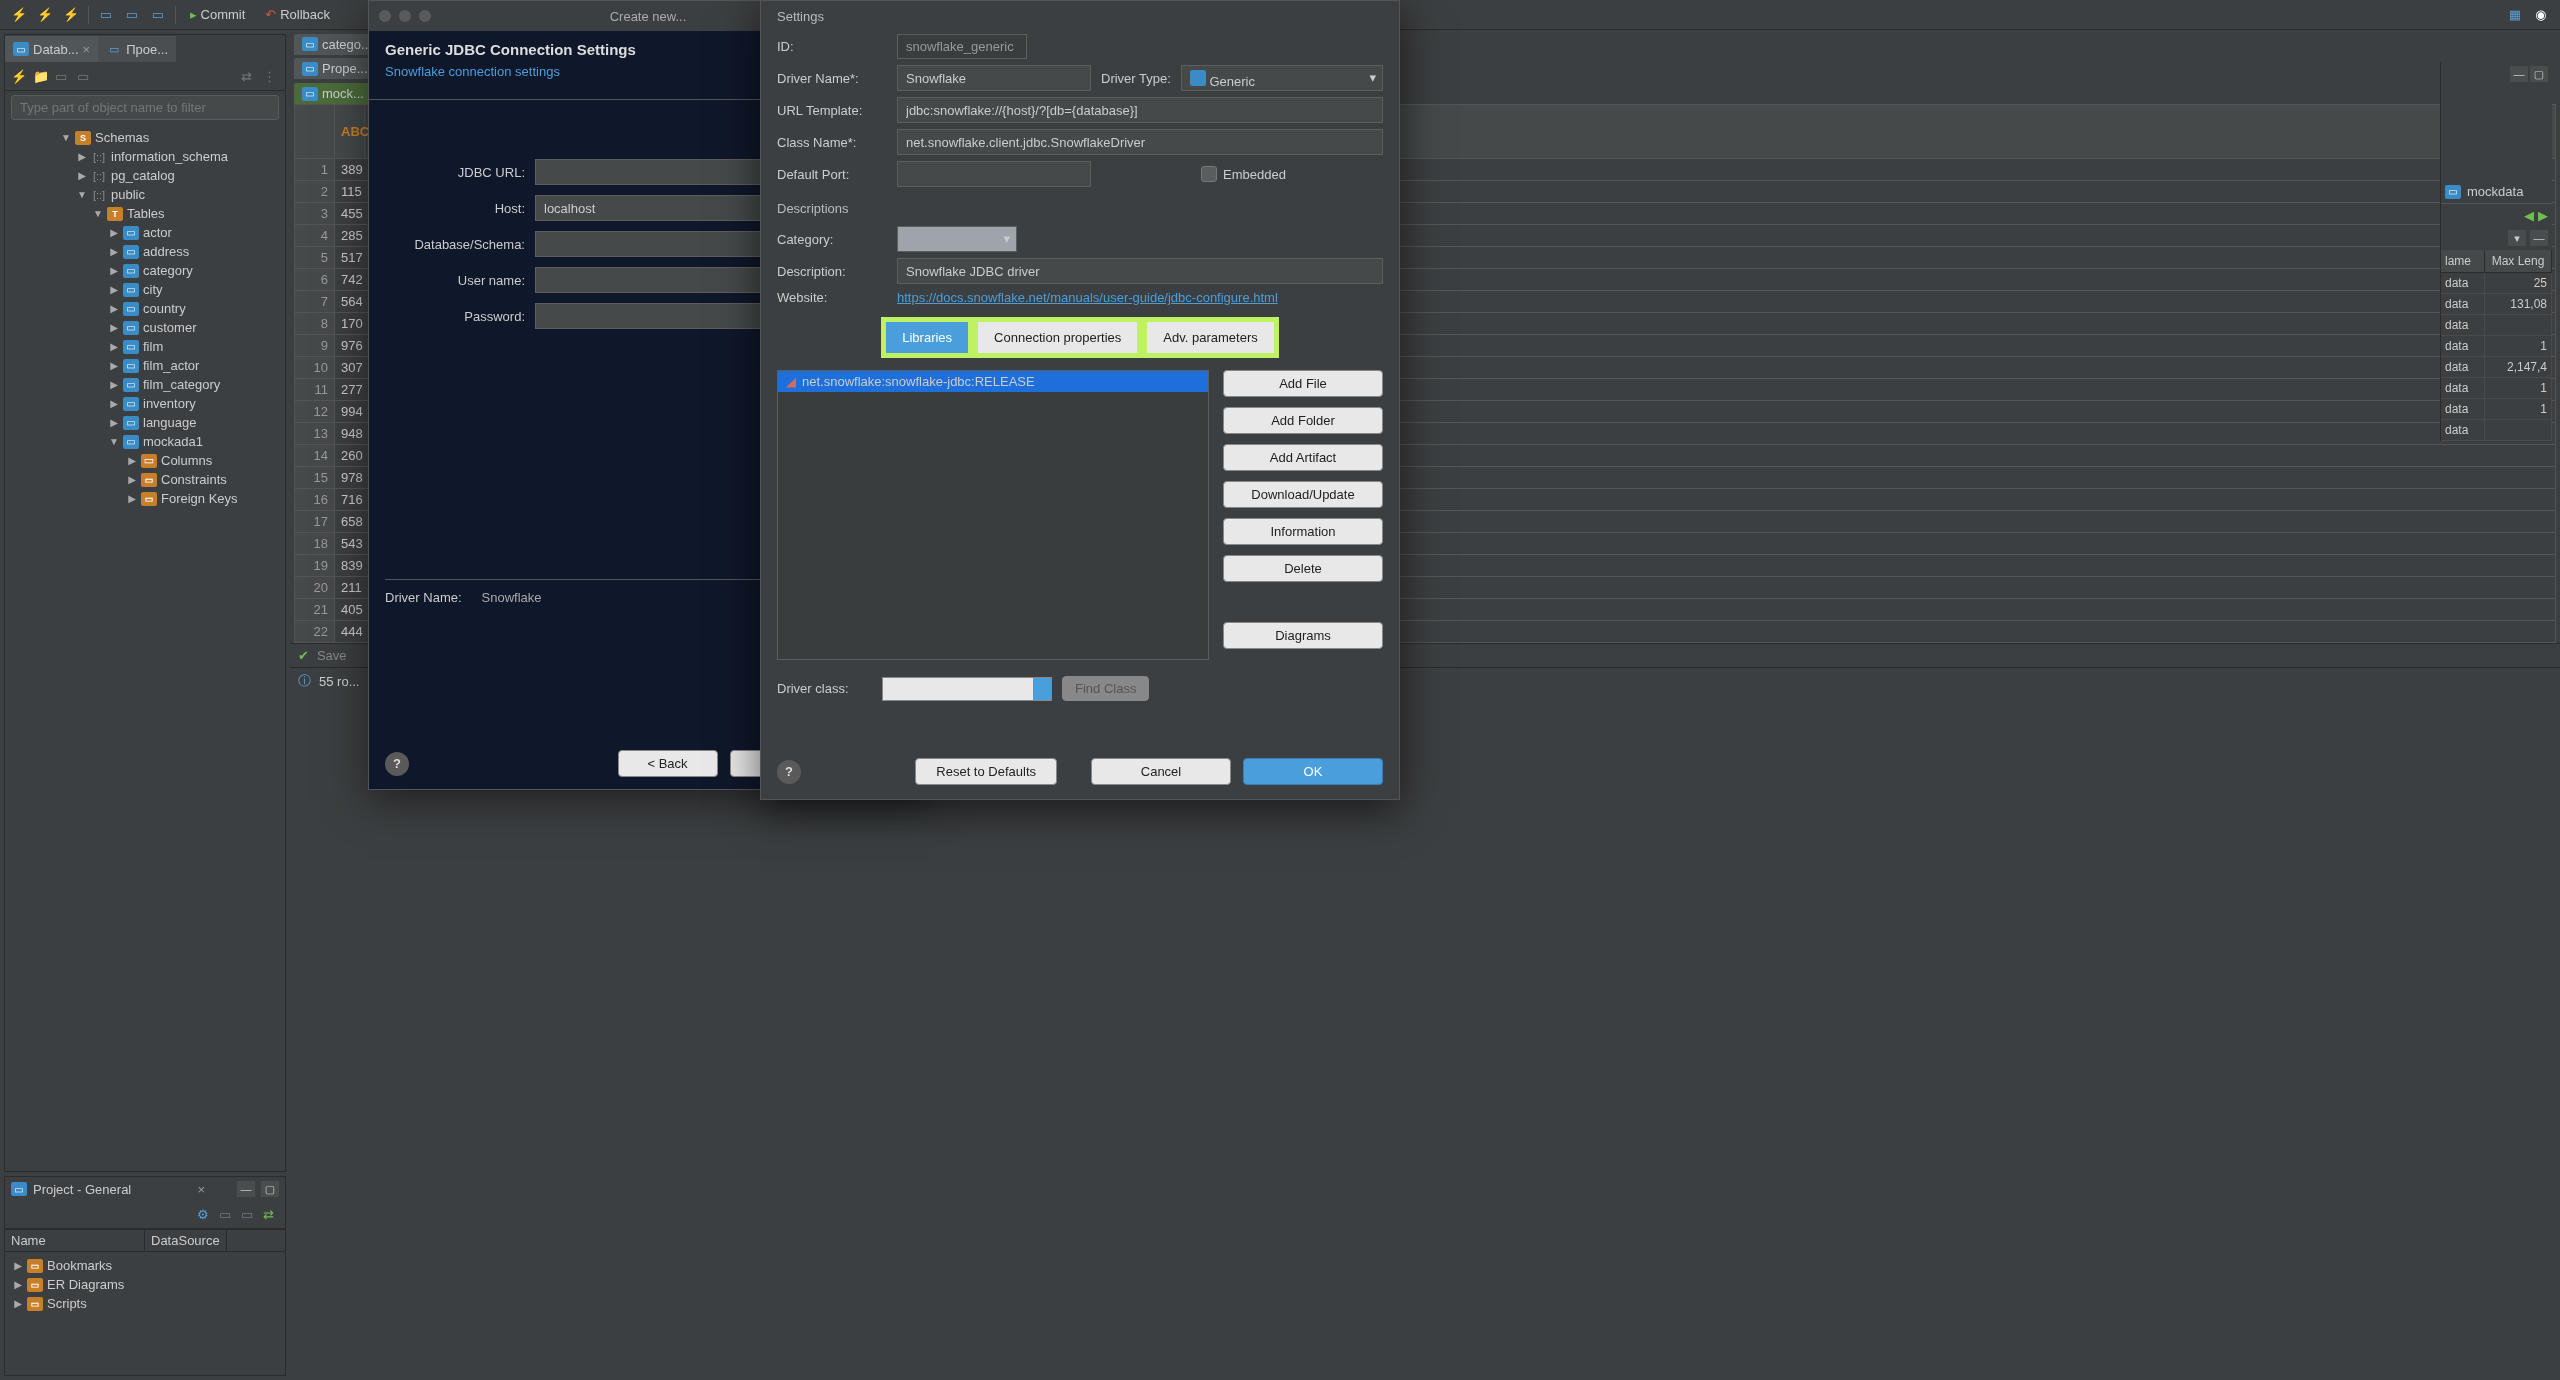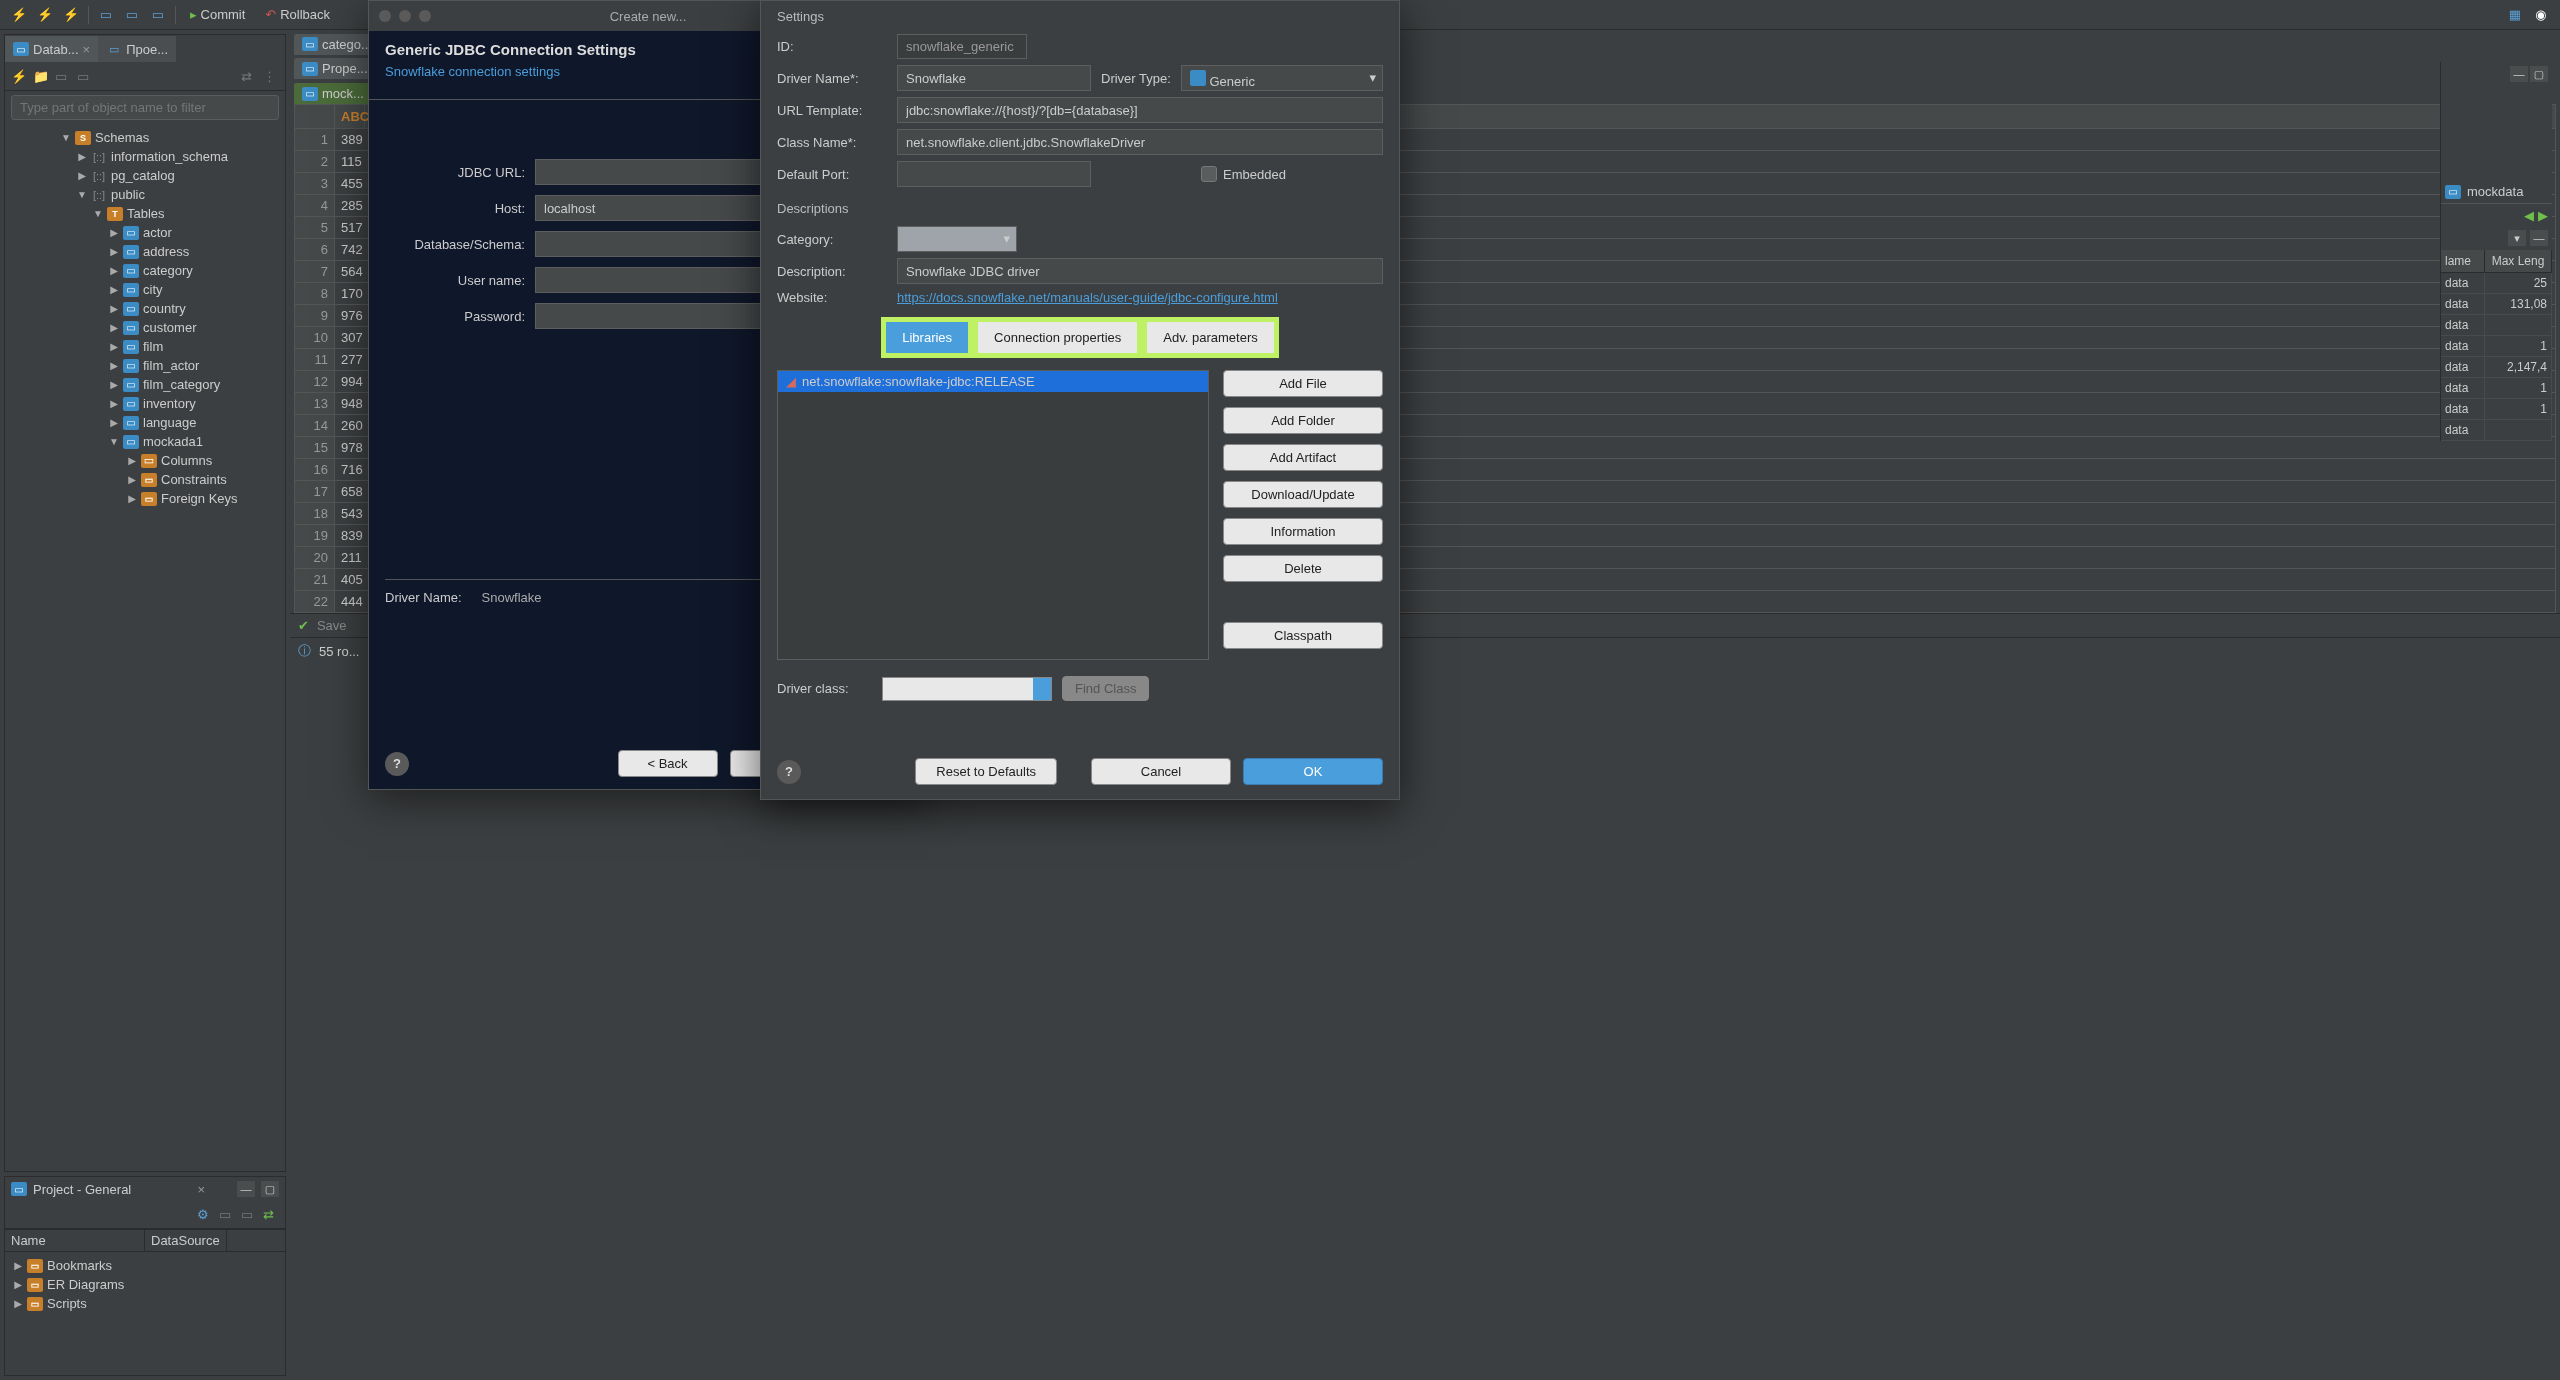--- a/index.html
+++ b/index.html
@@ -29,21 +29,21 @@
 .proj-panel{flex:0 0 200px}
 .proj-header{display:flex;align-items:center;padding:4px 6px;gap:6px}
 .proj-header .title{flex:1}
 .col-headers{display:flex;background:#3c3f41;border-top:1px solid #2b2b2b;border-bottom:1px solid #2b2b2b}
 .col-headers>div{padding:3px 6px;border-right:1px solid #2b2b2b}
 .center-area{flex:1;position:relative;background:#3c3f41}
 .center-tabs{height:28px;display:flex;align-items:center;padding:0 4px;gap:4px;background:#3c3f41}
 .center-tab{display:flex;align-items:center;gap:4px;padding:3px 8px;background:#515658;border-radius:2px 2px 0 0}
 .data-grid{background:#3c3f41;border:1px solid #555}
 .grid-header{display:flex;background:#45494a}
-.grid-header>div{padding:4px 6px;border-right:1px solid #555;text-align:center}
+.grid-header>div{padding:19px 6px;border-right:1px solid #555;text-align:center}
 .grid-row{display:flex;border-top:1px solid #555}
 .grid-row>div{padding:3px 6px;border-right:1px solid #555}
 .row-num{width:40px;text-align:right;background:#45494a;color:#999}
 .status-bar{display:flex;align-items:center;gap:8px;padding:4px 8px;background:#3c3f41;border-top:1px solid #2b2b2b}
 .right-panel{width:120px;background:#3c3f41;border-left:1px solid #2b2b2b;display:flex;flex-direction:column}
 .right-table{flex:1}
 .right-table .hdr{display:flex;background:#45494a;border-bottom:1px solid #2b2b2b}
 .right-table .hdr>div{padding:4px;border-right:1px solid #2b2b2b;font-size:12px}
 .right-table .rw{display:flex;border-bottom:1px solid #4a4a4a}
 .right-table .rw>div{padding:3px 4px;border-right:1px solid #4a4a4a;font-size:12px;overflow:hidden}
@@ -598,21 +598,21 @@
           <span>net.snowflake:snowflake-jdbc:RELEASE</span>
         </div>
     </div>
     <div class="lib-btns" id="lib-btns">
         <div class="btn" style="">Add File</div>
         <div class="btn" style="">Add Folder</div>
         <div class="btn" style="">Add Artifact</div>
         <div class="btn" style="">Download/Update</div>
         <div class="btn" style="">Information</div>
         <div class="btn" style="">Delete</div>
-        <div class="btn" style="margin-top:30px">Classpath</div>
+        <div class="btn" style="margin-top:30px">Diagrams</div>
       </div>
   </div>
   <div class="dc-row">
     <label>Driver class:</label>
     <div class="sel"></div>
     <div class="btn" style="background:#888;color:#555;min-width:auto;padding:4px 12px">Find Class</div>
   </div>
   <div class="dlg2-footer">
     <div class="help-icon">?</div>
     <div style="flex:1"></div>

